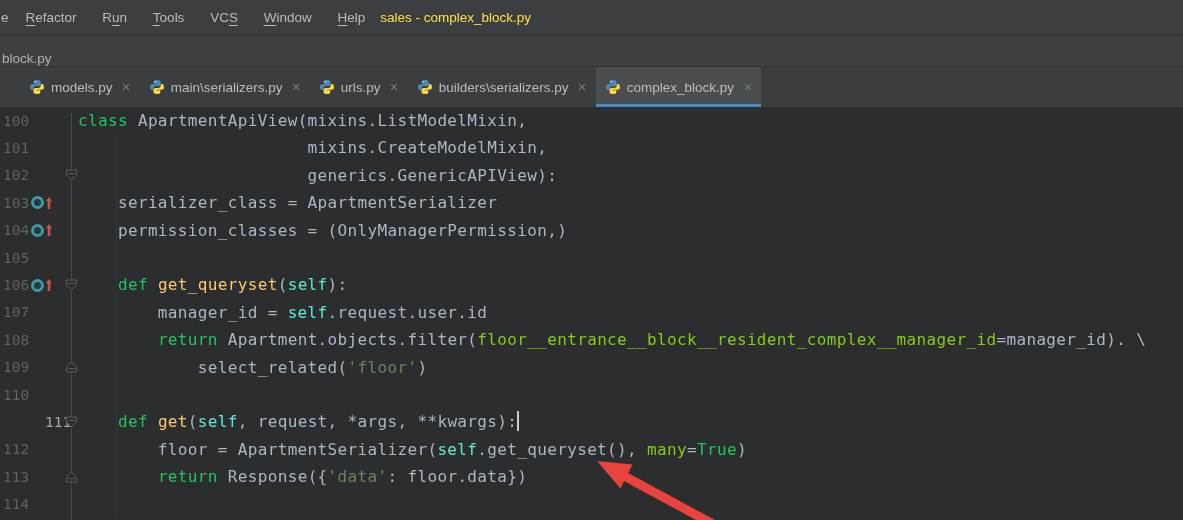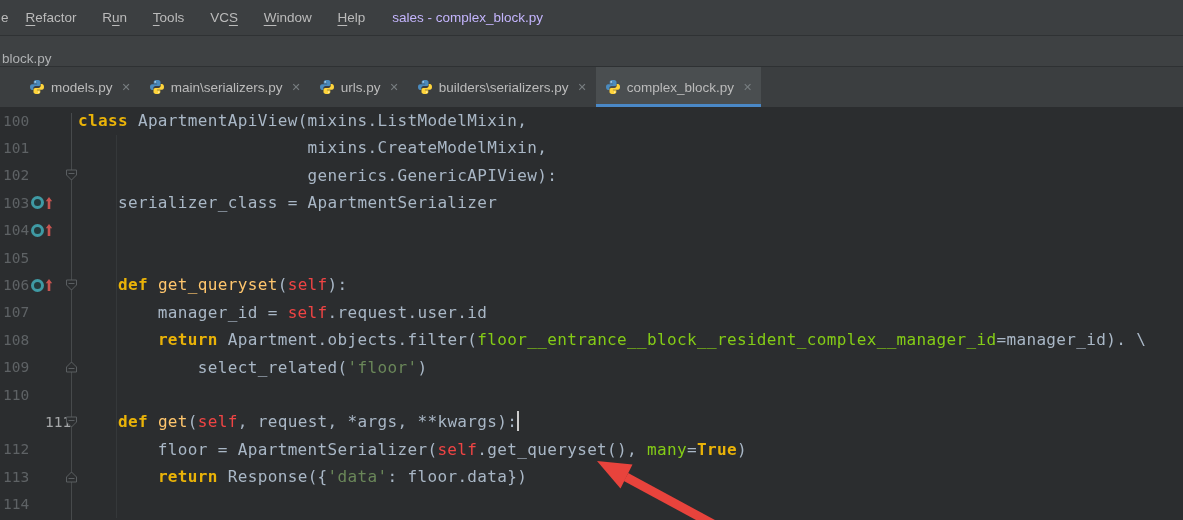--- a/index.html
+++ b/index.html
@@ -5,21 +5,21 @@
   html,body{margin:0;padding:0;}
   body{width:1183px;height:520px;overflow:hidden;background:#2B2D2F;
        font-family:"Liberation Sans",sans-serif;position:relative;}
 
   
   .menubar{height:36px;background:#3C3F41;display:flex;align-items:center;
            color:#BBBBBB;font-size:13.5px;border-bottom:1px solid #2F3234;box-sizing:border-box;}
   .menu-edge{padding:0 6px 0 1px;color:#BBBBBB;}
   .menu-item{padding:0 11px;cursor:default;white-space:nowrap;}
   .menu-item u{text-decoration:underline;text-underline-offset:2.5px;}
-  .win-title{margin-left:16px;color:#c4b5fd;font-size:13.5px;white-space:nowrap;}
+  .win-title{margin-left:4px;color:#fde047;font-size:13.5px;white-space:nowrap;}
 
   
   .breadcrumb-bar{height:31px;background:#3E4143;display:flex;align-items:flex-end;
                   color:#AFB1B3;font-size:13.5px;padding-left:2px;
                   border-bottom:1px solid #2E3133;box-sizing:border-box;}
 
   
   .tabbar{height:40px;background:#3B3E40;display:flex;align-items:stretch;padding-left:20px;}
   .tab{display:flex;align-items:center;gap:6px;padding:0 9px;color:#BBBBBB;
        font-size:13.5px;white-space:nowrap;position:relative;cursor:default;}
@@ -35,23 +35,23 @@
   .gutter{width:78px;flex:none;height:100%;position:relative;display:flex;align-items:center;}
   .lnum{padding-left:3px;font-family:"DejaVu Sans Mono",monospace;font-size:14.5px;color:#5E6265;}
   .line.current .lnum{color:#A6A8AA;margin-left:42px;}
   .ovr{position:absolute;left:31px;top:50%;transform:translateY(-50%);
        display:flex;align-items:center;gap:1px;}
   .ovr-ring{width:13px;height:13px;border-radius:50%;border:3.5px solid #3F9AA4;
             background:#24393B;box-sizing:border-box;}
   .fold{position:absolute;left:65px;top:50%;transform:translateY(-50%);line-height:0;}
   .code{font-family:"DejaVu Sans Mono",monospace;font-size:16px;letter-spacing:0.35px;
         white-space:pre;color:#A9B7C6;line-height:27.4px;}
-  .tk-kw{color:#eab308;font-weight:bold;}
+  .tk-kw{color:#22c55e;}
   .tk-fn{color:#FFC66D;}
-  .tk-self{color:#ef4444;text-align:center;}
+  .tk-self{color:#5eead4;text-align:center;}
   .tk-str{color:#6A8759;}
   .tk-kwarg{color:#84cc16;}
   .tk-def{color:#A9B7C6;}
   .tk-caret{display:inline-block;width:2px;height:20px;background:#CCCCCC;
             vertical-align:-4px;}
   .arrow-overlay{position:absolute;left:0;top:0;pointer-events:none;z-index:6;}
 </style>
 </head>
 <body>
 
@@ -179,20 +179,21 @@
   <div class="line">
     <div class="gutter">
       <span class="lnum">104</span>
     <span class="ovr">
           <span class="ovr-ring"></span>
           <svg width="8" height="14" viewBox="0 0 8 14">
             <path d="M4 1 L7.2 5.2 H5.3 V13 H2.7 V5.2 H0.8 Z" fill="#C75450"></path>
           </svg>
         </span>
       </div>
+    <div class="code"><span class="tk-def">    permission_classes = (OnlyManagerPermission,)</span></div>
   </div>
 
   <div class="line">
     <div class="gutter">
       <span class="lnum">105</span>
     </div>
     <div class="code"></div>
   </div>
 
   <div class="line">

